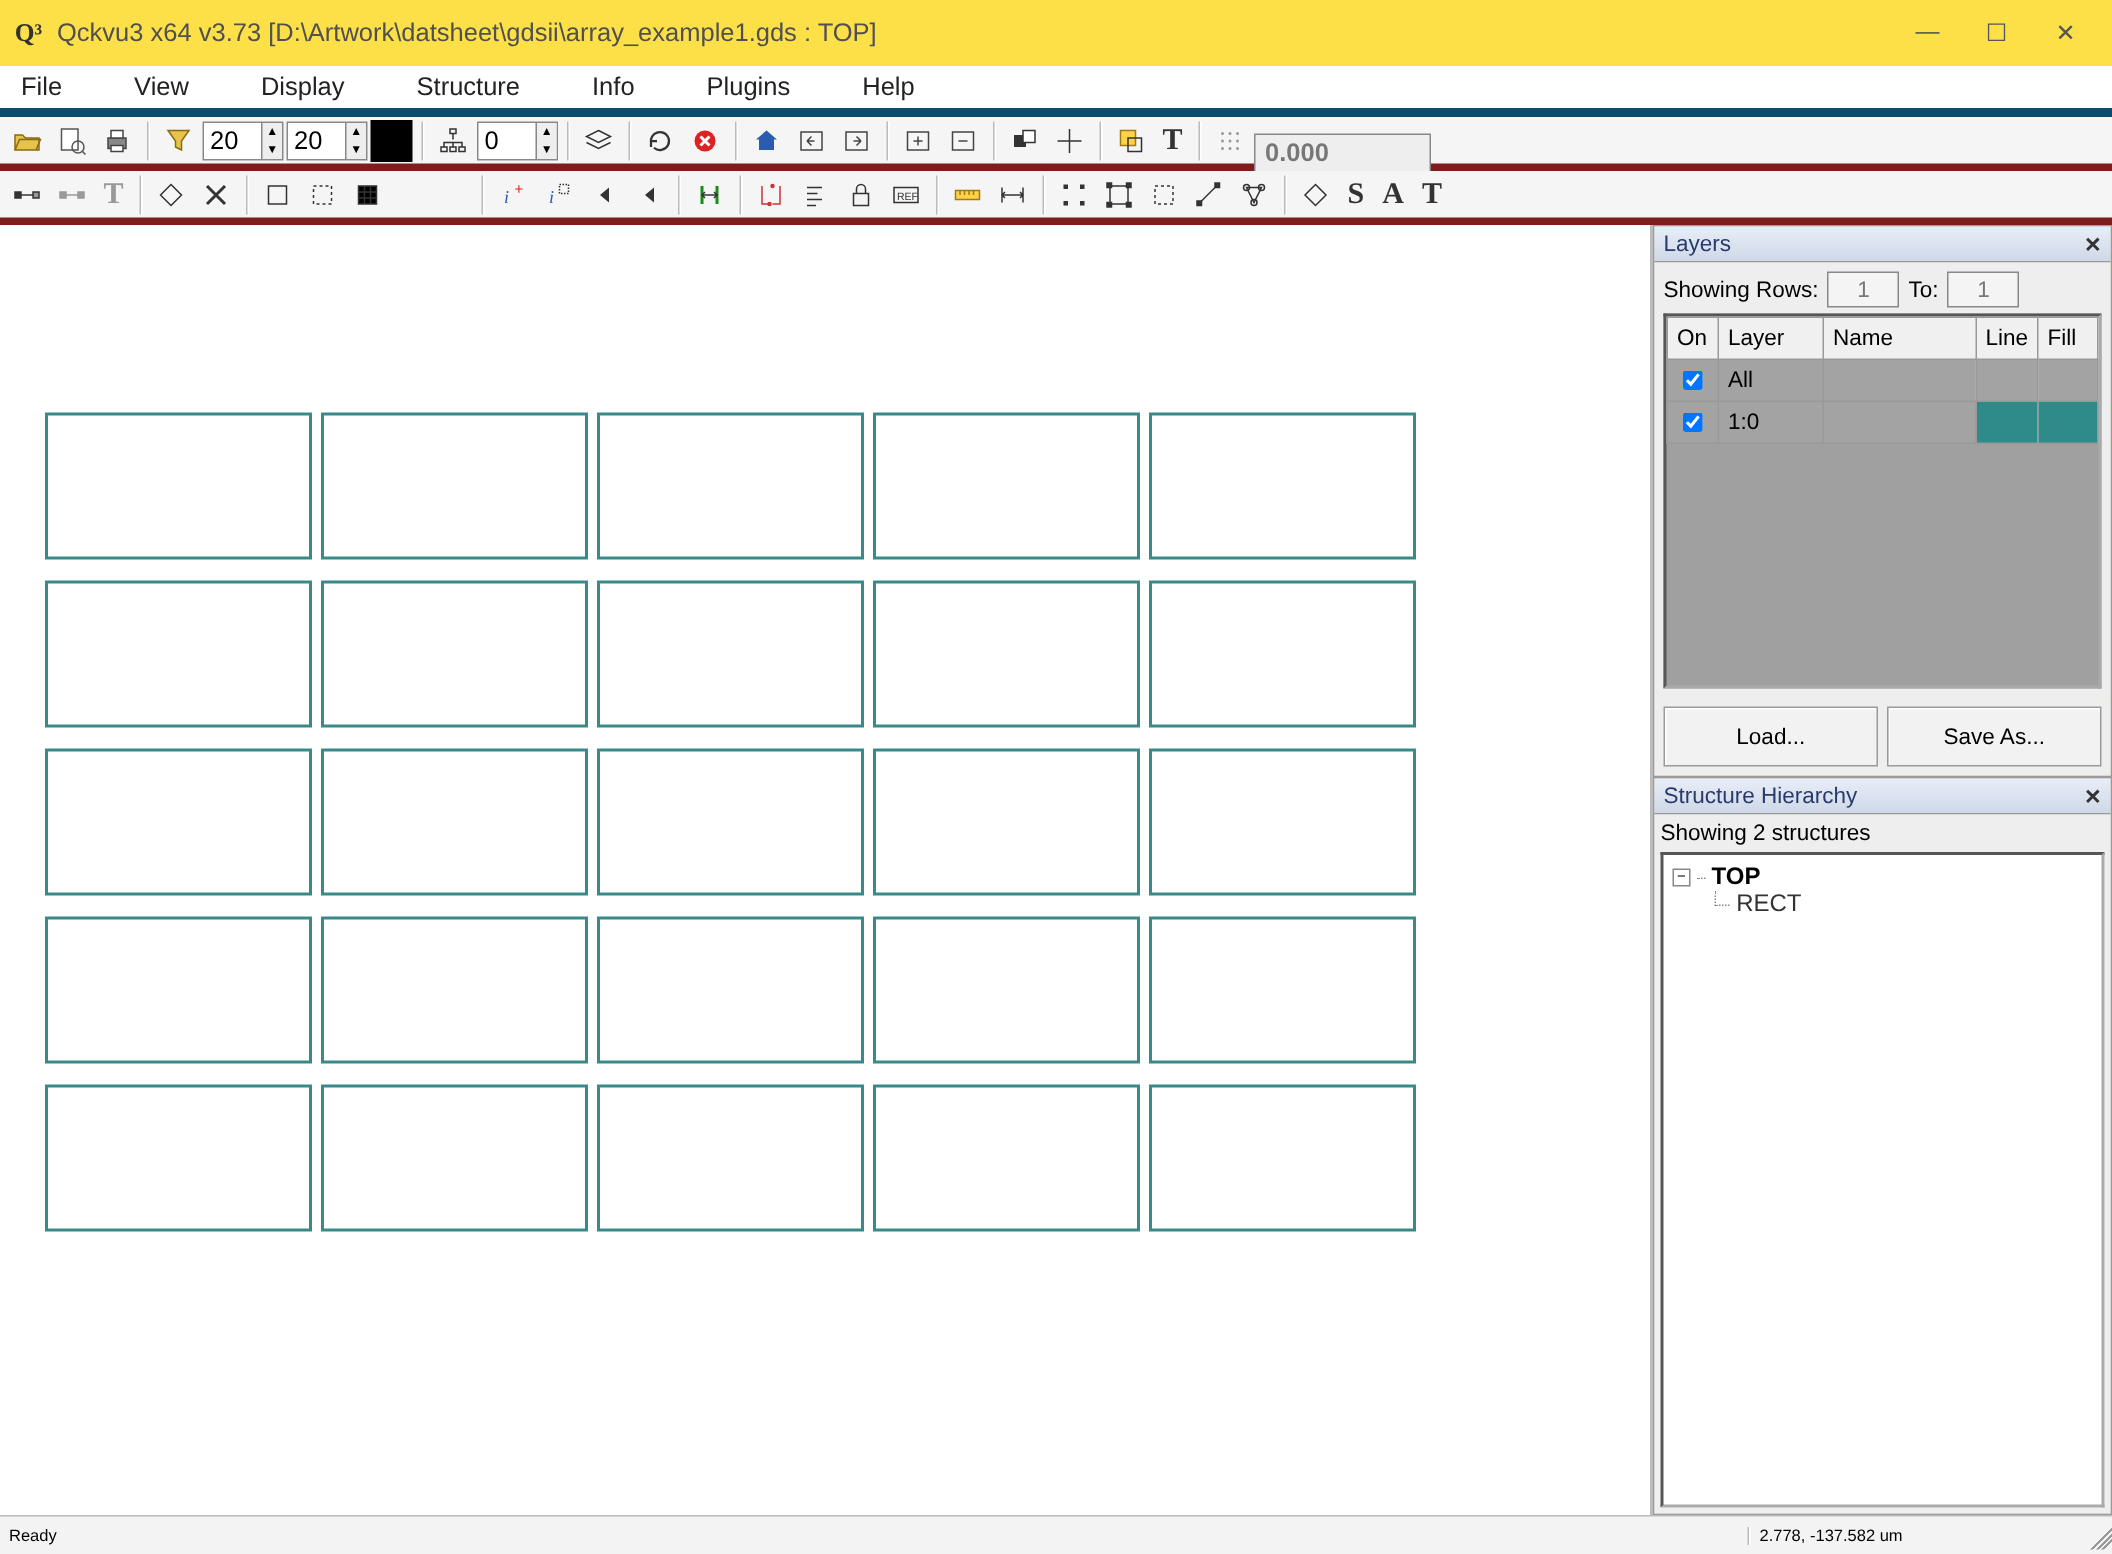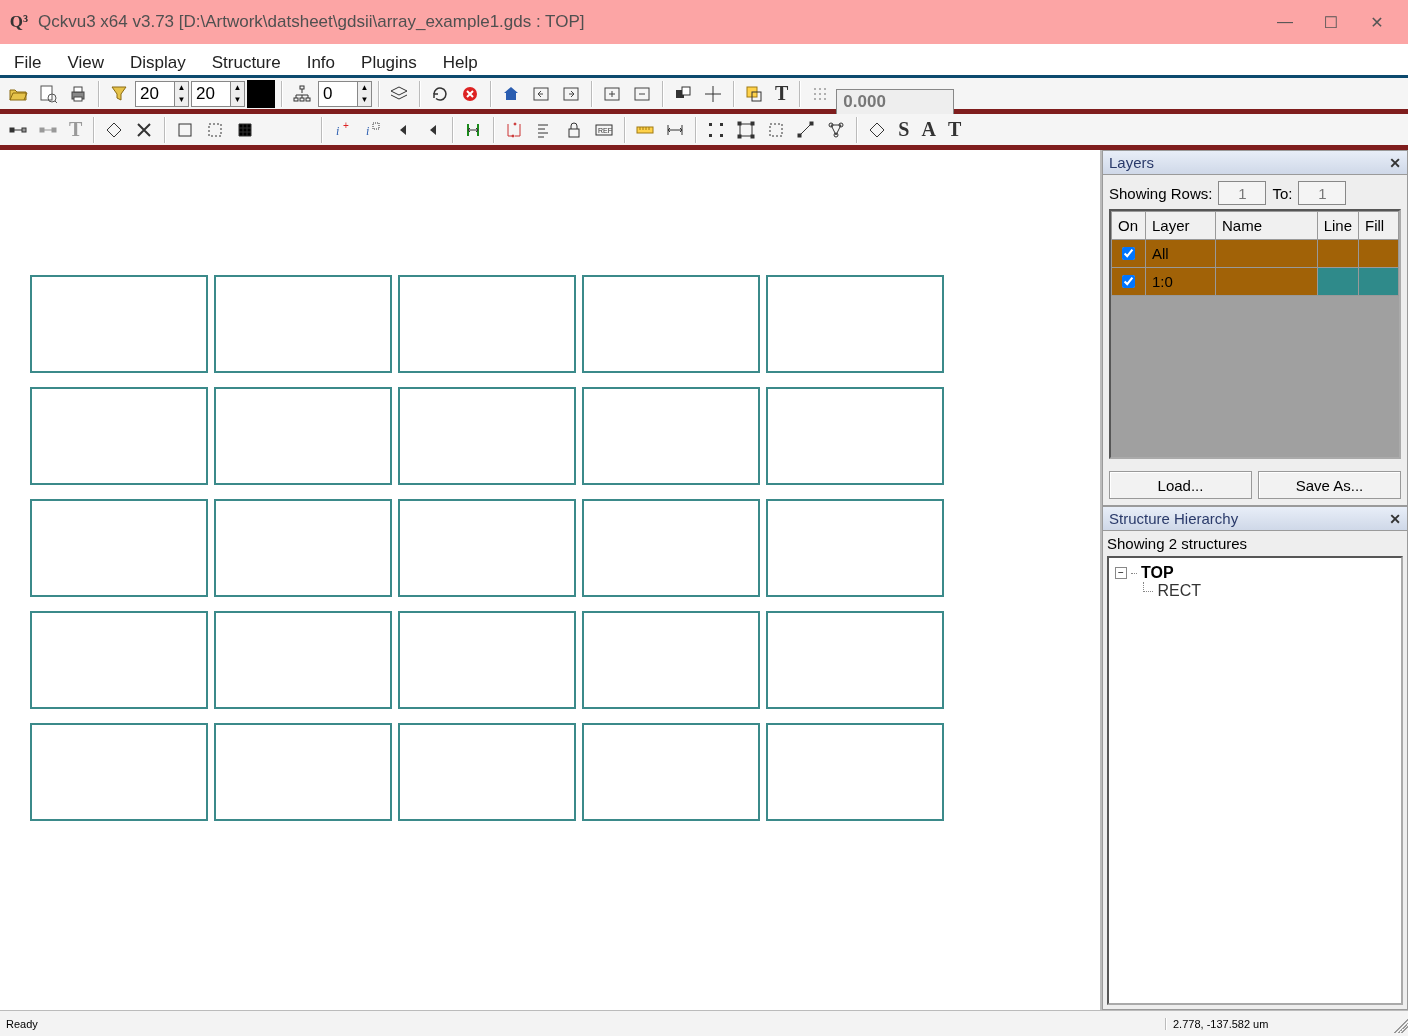--- a/index.html
+++ b/index.html
@@ -14,43 +14,43 @@
     overflow: hidden;
     display: flex;
     flex-direction: column;
   }
   
   .titlebar {
     height: 44px;
     display: flex;
     align-items: center;
     padding: 0 8px;
-    background: #fca5a5;
+    background: #fde047;
     color: #333;
     font-size: 17px;
   }
   .titlebar .appicon {
     width: 22px; height: 22px; margin-right: 8px;
     display: inline-flex; align-items: center; justify-content: center;
     font-weight: bold; font-family: Georgia, serif;
   }
   .titlebar .title { flex: 1; color: #505050; }
   .titlebar .winbtn {
     width: 46px; height: 30px; display:flex; align-items:center; justify-content:center;
     color: #555; font-size: 16px;
   }
   
   .menubar {
     height: 34px;
     display: flex;
-    align-items: flex-end;
+    align-items: center;
     padding: 0 8px;
-    border-bottom: 3px solid #0c4a6e;
+    border-bottom: 6px solid #0c4a6e;
     font-size: 17px;
-    gap: 14px;
+    gap: 36px;
   }
   .menubar .menuitem { padding: 2px 6px; color: #222; }
   
   .toolbar {
     display: flex;
     align-items: center;
     height: 36px;
     padding: 2px 4px;
     background: #f5f5f5;
     border-bottom: 5px solid #7f1d1d;
@@ -112,27 +112,27 @@
   .row-inline input {
     width:48px; height:24px; border:1px solid #888; background:#f4f4f4; color:#777;
     font-size:15px; text-align:center; font-family:inherit;
   }
   .layer-table {
     border:2px inset #aaa; background:#a0a0a0; margin-top:4px; height:250px; overflow:auto;
   }
   .layer-table table { border-collapse:collapse; width:100%; background:#fff; }
   .layer-table th, .layer-table td {
     border:1px solid #999; padding:2px 6px; font-size:15px; text-align:left; height:28px;
-    background:#a16207;
+    background:#a3a3a3;
   }
   .layer-table th { background:#f0f0f0; font-weight:normal; }
   .layer-table .swatch { background:#2f8a8a !important; }
   .btnrow { display:flex; gap:6px; padding:6px; background:#eee; }
   .btnrow button {
-    flex:1; height:28px; font-family:inherit; font-size:15px;
+    flex:1; height:40px; font-family:inherit; font-size:15px;
     background:#f2f2f2; border:1px solid #999; box-shadow:inset 1px 1px 0 #fff;
   }
   .tree { background:#fff; border:2px inset #aaa; flex:1; padding:6px; font-size:16px; }
   .tree .node { display:flex; align-items:center; gap:4px; }
   .tree .expander {
     width:12px; height:12px; border:1px solid #888; font-size:10px; line-height:10px;
     display:flex; align-items:center; justify-content:center; background:#fff;
   }
   .tree .child { margin-left:28px; color:#333; }
   

